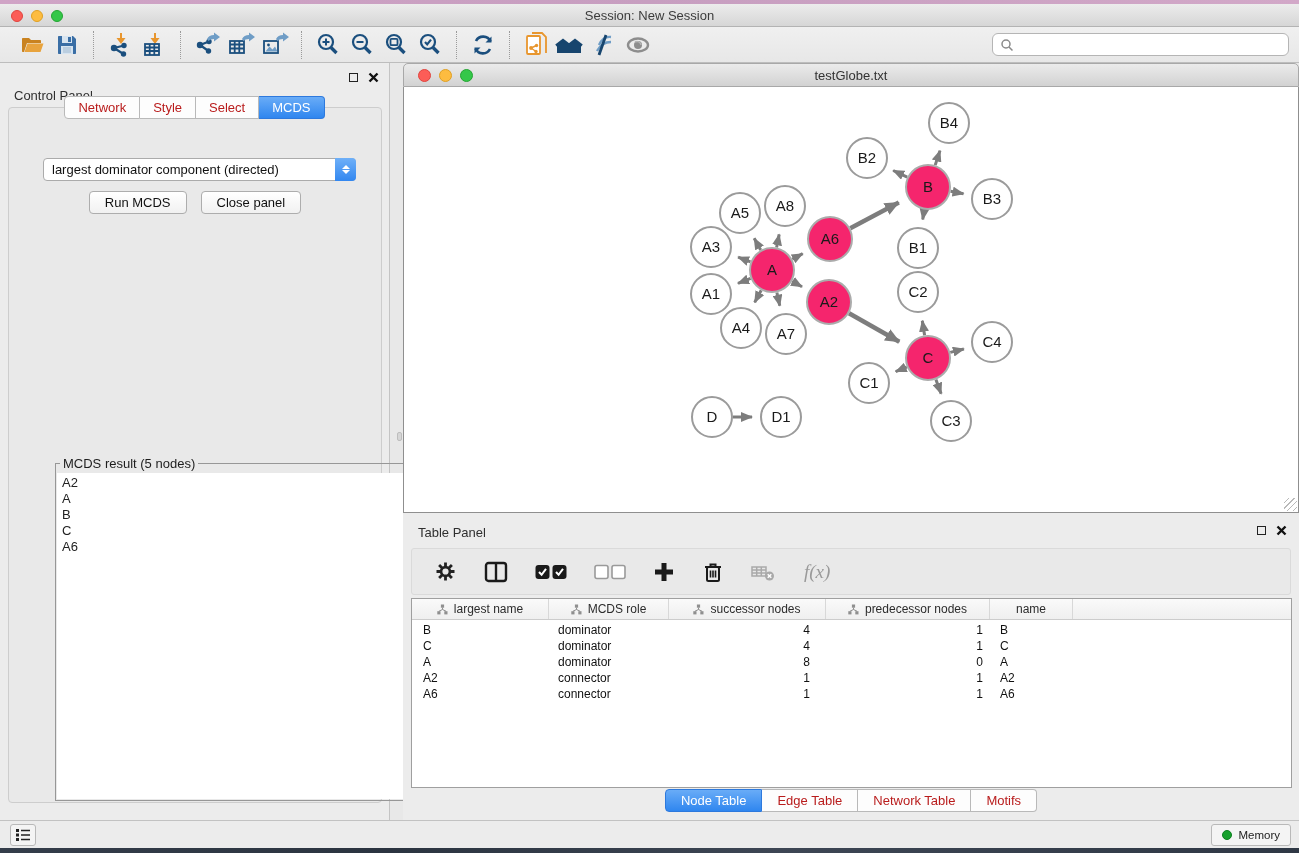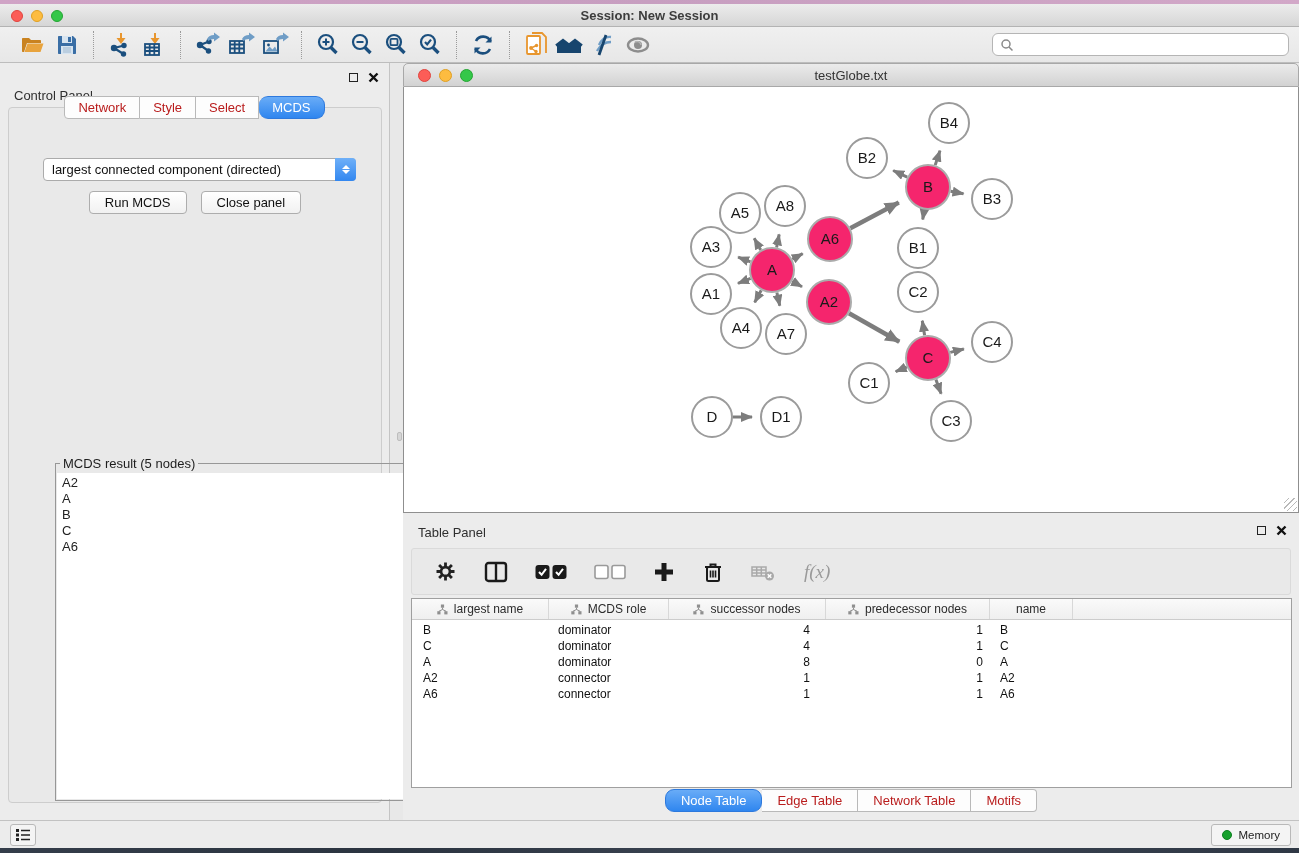--- a/index.html
+++ b/index.html
@@ -2,21 +2,21 @@
 <html><head>
 <meta charset="utf-8">
 <style>
   * { margin:0; padding:0; box-sizing:border-box; }
   html,body { width:1299px; height:853px; overflow:hidden; }
   body { font-family:"Liberation Sans", sans-serif; background:#e8e8e8; position:relative; color:#222; }
   .abs { position:absolute; }
 
   
   .desktop-strip-top { left:0; top:0; width:1299px; height:4px; background:linear-gradient(90deg,#d0a4c6,#c79ec0,#d2a8c8); }
-  .titlebar { left:0; top:4px; width:1299px; height:23px; background:linear-gradient(#ececec,#d6d6d6); border-bottom:1px solid #b3b3b3;font-weight:bold; }
+  .titlebar { left:0; top:4px; width:1299px; height:23px; background:linear-gradient(#ececec,#d6d6d6); border-bottom:1px solid #b3b3b3; }
   .titlebar .win-title { width:100%; text-align:center; line-height:23px; font-size:13px; color:#3c3c3c; }
   .lights { position:absolute; left:11px; top:6px; display:flex; gap:8px; }
   .light { width:12px; height:12px; border-radius:50%; }
   .light.red { background:#fc5d57; border:1px solid #e0443e; }
   .light.yellow { background:#fdbc40; border:1px solid #dfa023; }
   .light.green { background:#34c749; border:1px solid #24a532; }
 
   
   .app-toolbar { left:0; top:27px; width:1299px; height:36px; background:linear-gradient(#f0f0f0,#e7e7e7); border-bottom:1px solid #bdbdbd; display:flex; align-items:center; padding-left:16px; }
   .tbi { width:34px; height:30px; display:flex; align-items:center; justify-content:center; flex:0 0 auto; }
@@ -29,21 +29,21 @@
   .control-panel { left:0; top:63px; width:390px; height:757px; background:#ececec; border-right:1px solid #c4c4c4; }
   .panel-title { font-size:13px; color:#2f2f2f; }
   .cp-head { position:absolute; left:14px; top:25px; }
   .panel-icons { position:absolute; top:9px; display:flex; gap:10px; align-items:center; }
   .cp-icons { right:10px; }
   .float-box { width:9px; height:9px; border:1.5px solid #222; display:inline-block; }
   .cp-tabs { position:absolute; left:0; right:0; top:33px; display:flex; justify-content:center; z-index:3; }
   .tab { font-size:13px; padding:3px 13px; background:#fdfdfd; border:1px solid #b9b9b9; border-left:none; color:#b91c1c; }
   .tab:first-child { border-left:1px solid #b9b9b9; border-radius:4px 0 0 4px; }
   .tab:last-child { border-radius:0 4px 4px 0; }
-  .tab.active { background:linear-gradient(#69acf7,#2f86ef); color:#fff; border-color:#2d79dd;border-radius:9px; }
+  .tab.active { background:linear-gradient(#69acf7,#2f86ef); color:#fff; border-color:#2d79dd; }
   .cp-content { position:absolute; left:8px; top:44px; width:374px; height:696px; border:1px solid #cdcdcd; border-radius:4px; background:#e9e9e9; }
   .opt-label { margin-top:30px; text-align:center; font-size:13px; color:#1d1d1d; }
   .dropdown { position:absolute; left:34px; top:50px; width:313px; height:23px; background:#fff; border:1px solid #ababab; border-radius:4px; font-size:13px; line-height:21px; padding-left:8px; color:#111; }
   .dd-stepper { position:absolute; right:-1px; top:-1px; width:21px; height:23px; background:linear-gradient(#6fb0f8,#3287f0); border-radius:0 4px 4px 0; display:flex; flex-direction:column; align-items:center; justify-content:center; gap:1px; }
   .dd-stepper i { display:block; width:0; height:0; border-left:4px solid transparent; border-right:4px solid transparent; }
   .dd-up { border-bottom:4px solid #fff; }
   .dd-down { border-top:4px solid #fff; }
   .cp-buttons { position:absolute; left:0; right:0; top:83px; display:flex; justify-content:center; gap:14px; }
   .btn { font-size:13px; padding:3px 15px; background:linear-gradient(#ffffff,#f1f1f1); border:1px solid #adadad; border-radius:4px; color:#111; }
   .result-fs { position:absolute; left:5px; top:348px; width:368px; height:345px; border:1px solid #979797; padding:0;margin-left:41px; }
@@ -270,21 +270,21 @@
       </svg>
   </div>
   <div class="cp-tabs" id="cp-tabs">
       <span class="tab">Network</span>
       <span class="tab">Style</span>
       <span class="tab">Select</span>
       <span class="tab active">MCDS</span>
     </div>
   <div class="cp-content">
     <div class="dropdown">
-      <span>largest connected component (directed)</span>
+      <span>largest dominator component (directed)</span>
       <span class="dd-stepper">
           <i class="dd-up"></i>
           <i class="dd-down"></i>
         </span>
     </div>
     <div class="cp-buttons">
       <button class="btn">Run MCDS</button>
       <button class="btn">Close panel</button>
     </div>
     <fieldset class="result-fs">

